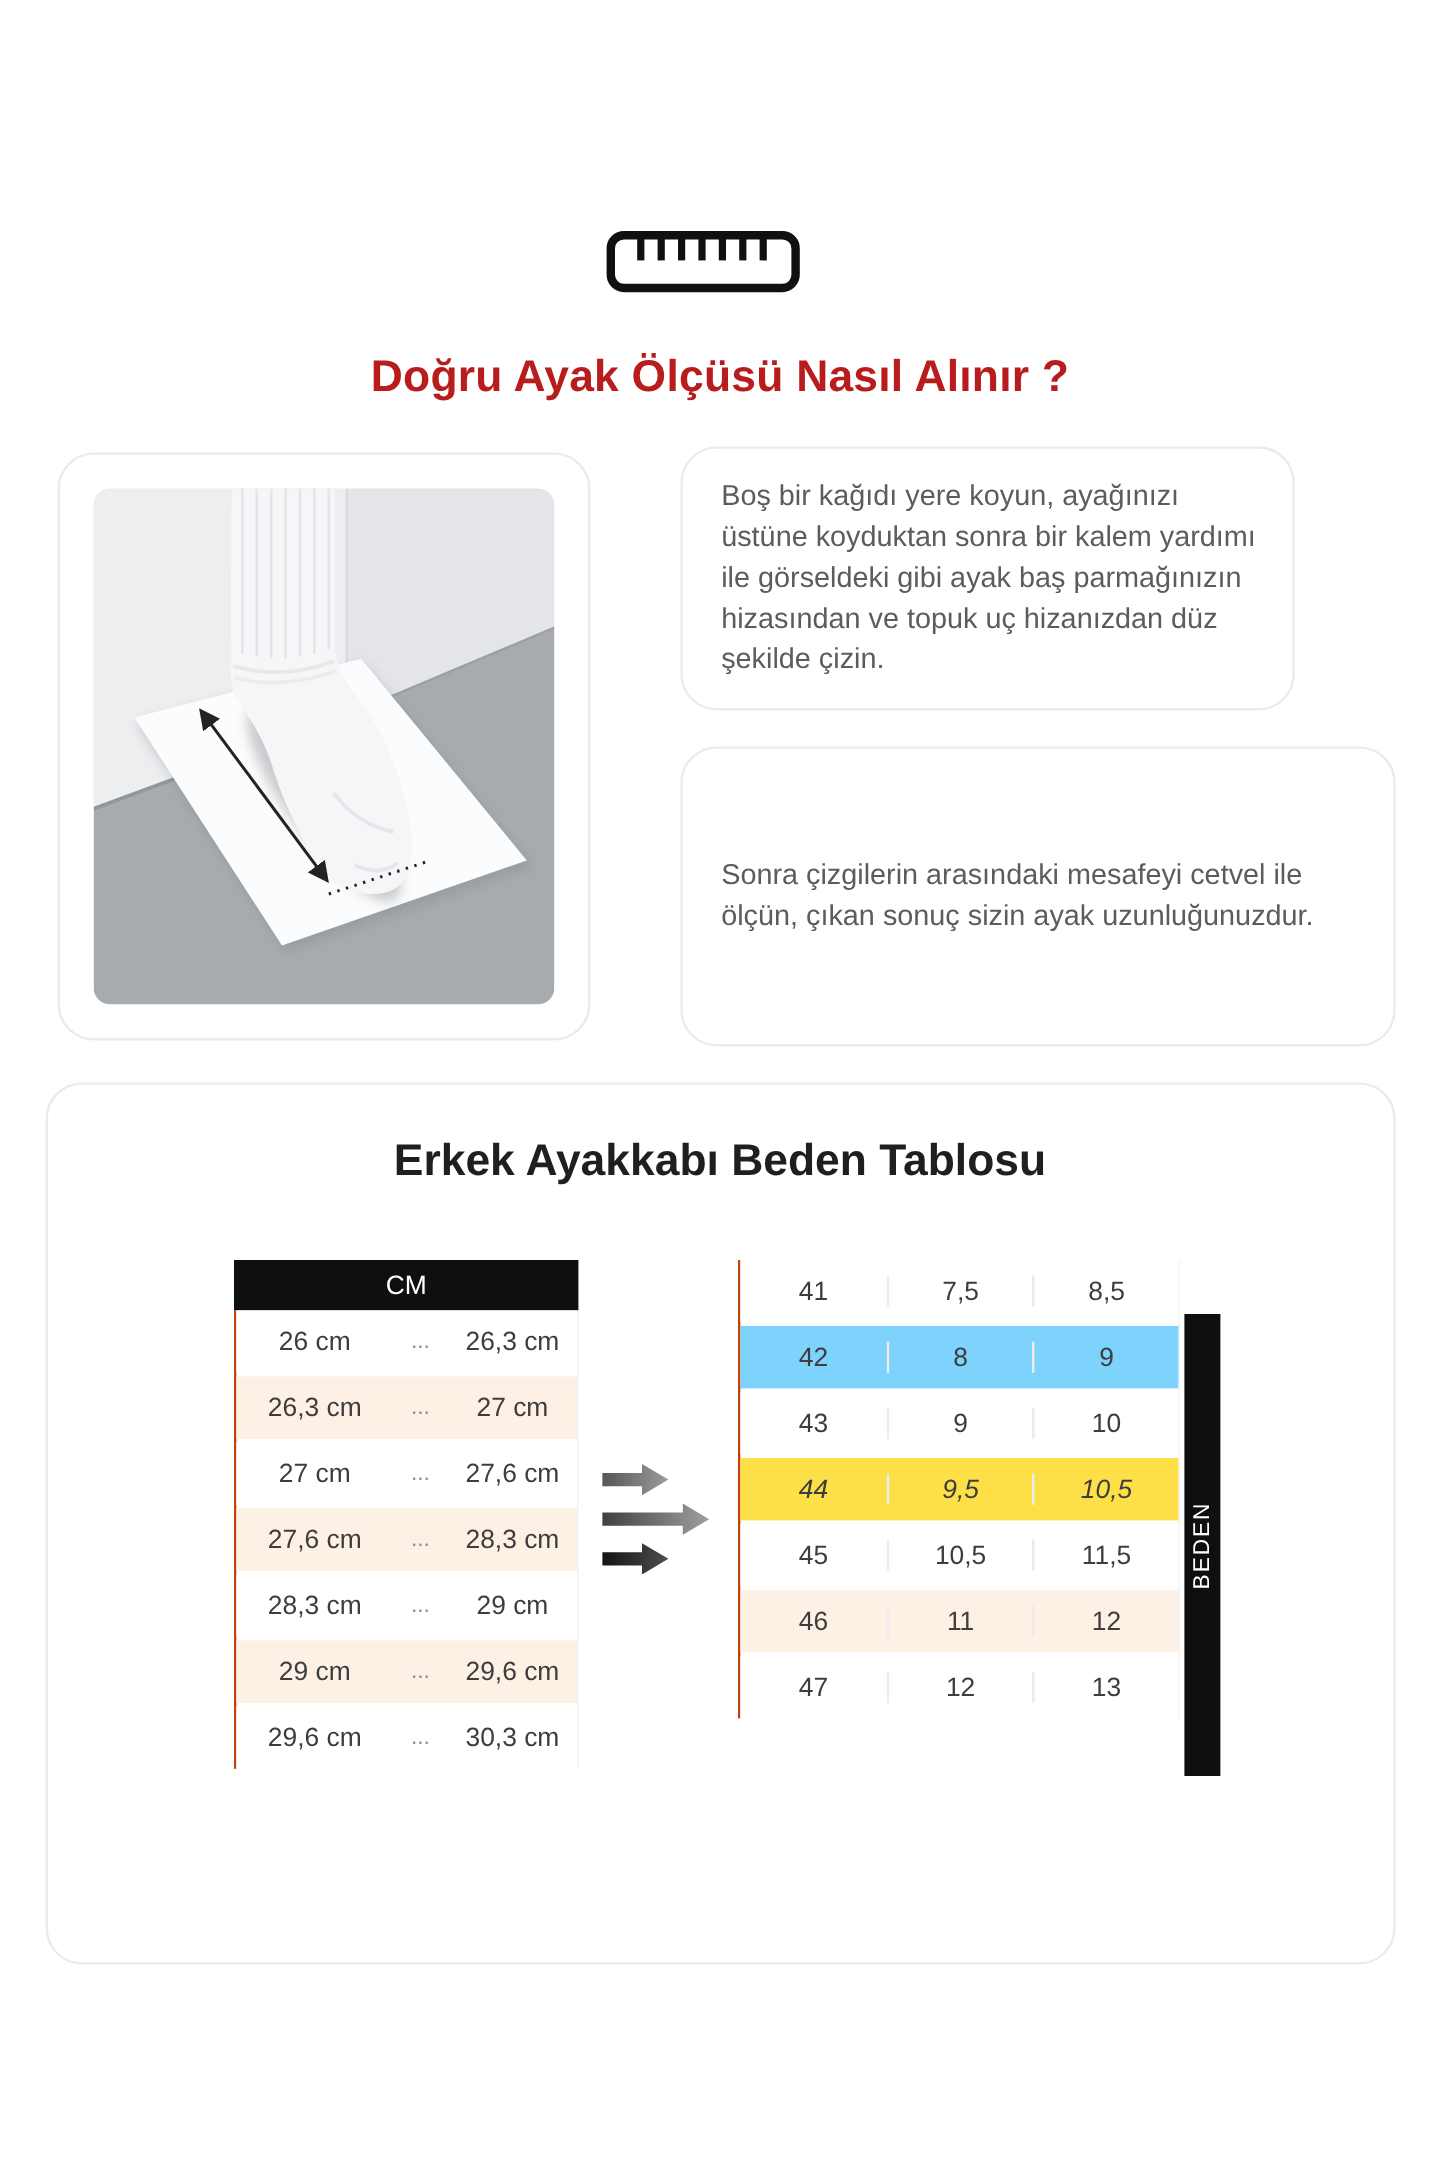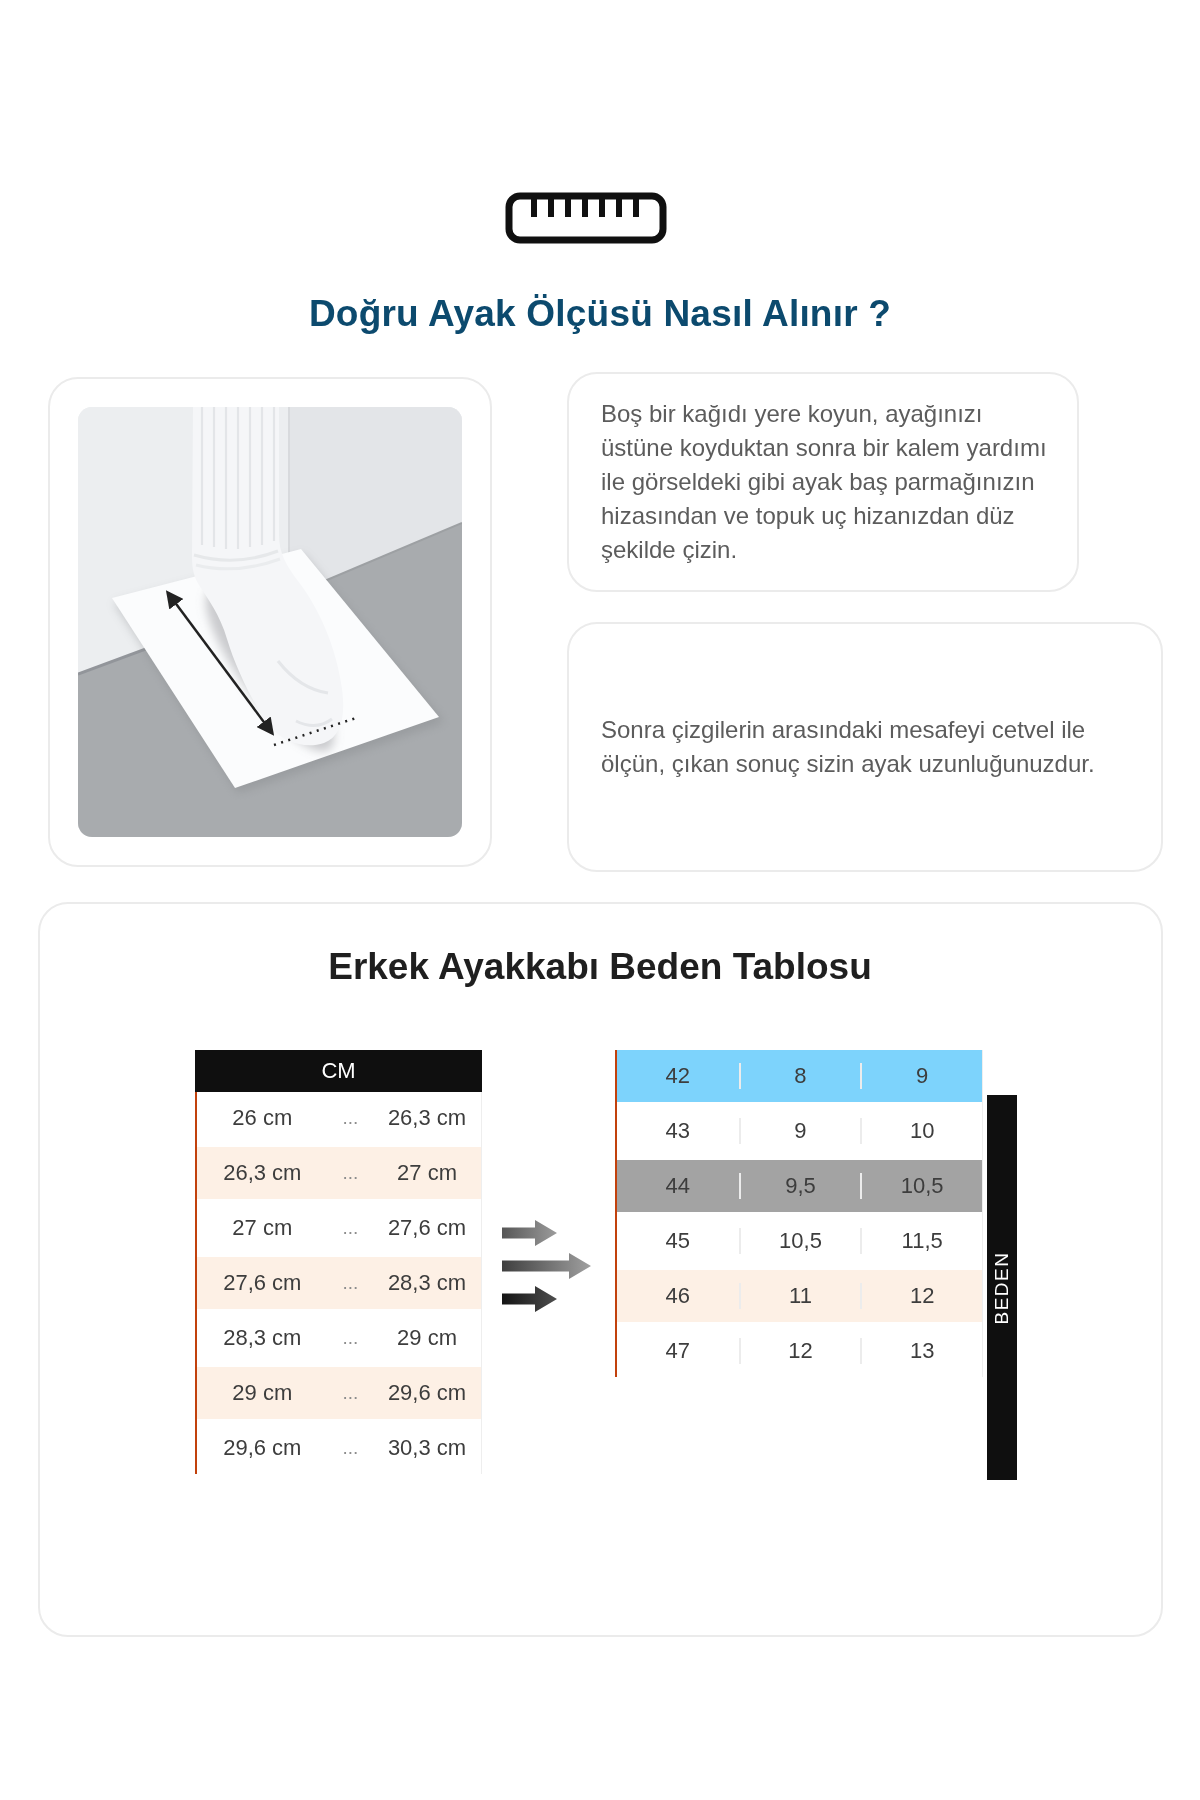--- a/index.html
+++ b/index.html
@@ -6,21 +6,21 @@
   body{
     width:1200px;height:1800px;position:relative;background:#ffffff;
     font-family:"Liberation Sans", sans-serif;color:#222;overflow:hidden;
   }
   .abs{position:absolute;}
 
   
   .ruler-wrap{left:505px;top:191px;width:162px;height:54px;}
   .page-title{
     left:0;top:293px;width:1200px;text-align:center;
-    font-size:37px;font-weight:700;color:#0c4a6e;letter-spacing:0.2px;
+    font-size:37px;font-weight:700;color:#b91c1c;letter-spacing:0.2px;
   }
 
   
   .card{
     border:2px solid #ebebeb;border-radius:30px;background:#fff;box-sizing:border-box;
   }
   .img-card{left:48px;top:377px;width:444px;height:490px;}
   .photo{
     position:absolute;left:28px;top:28px;width:384px;height:430px;
     border-radius:14px;overflow:hidden;background:#eceef0;
@@ -205,31 +205,36 @@
       </linearGradient>
     </defs>
     <path d="M2,7.5 H35 V0 L57,13 L35,26 V18.5 H2 Z" fill="url(#g1)"></path>
     <path d="M2,40.5 H69 V33 L91,46 L69,59 V51.5 H2 Z" fill="url(#g2)"></path>
     <path d="M2,73.5 H35 V66 L57,79 L35,92 V84.5 H2 Z" fill="url(#g3)"></path>
   </svg>
 </div>
 
 <div class="abs size-table">
   <div class="t-body" id="size-rows">
+      <div class="t-row">
+        <span class="s">41</span>
+        <span class="s">7,5</span>
+        <span class="s">8,5</span>
+      </div>
       <div class="t-row" style="background: #7dd3fc;">
         <span class="s">42</span>
         <span class="s">8</span>
         <span class="s">9</span>
       </div>
       <div class="t-row">
         <span class="s">43</span>
         <span class="s">9</span>
         <span class="s">10</span>
       </div>
-      <div class="t-row" style="background: #a3a3a3;">
+      <div class="t-row" style="background: #fde047; font-style: italic;">
         <span class="s">44</span>
         <span class="s">9,5</span>
         <span class="s">10,5</span>
       </div>
       <div class="t-row">
         <span class="s">45</span>
         <span class="s">10,5</span>
         <span class="s">11,5</span>
       </div>
       <div class="t-row" style="background: rgb(253, 240, 229);">

